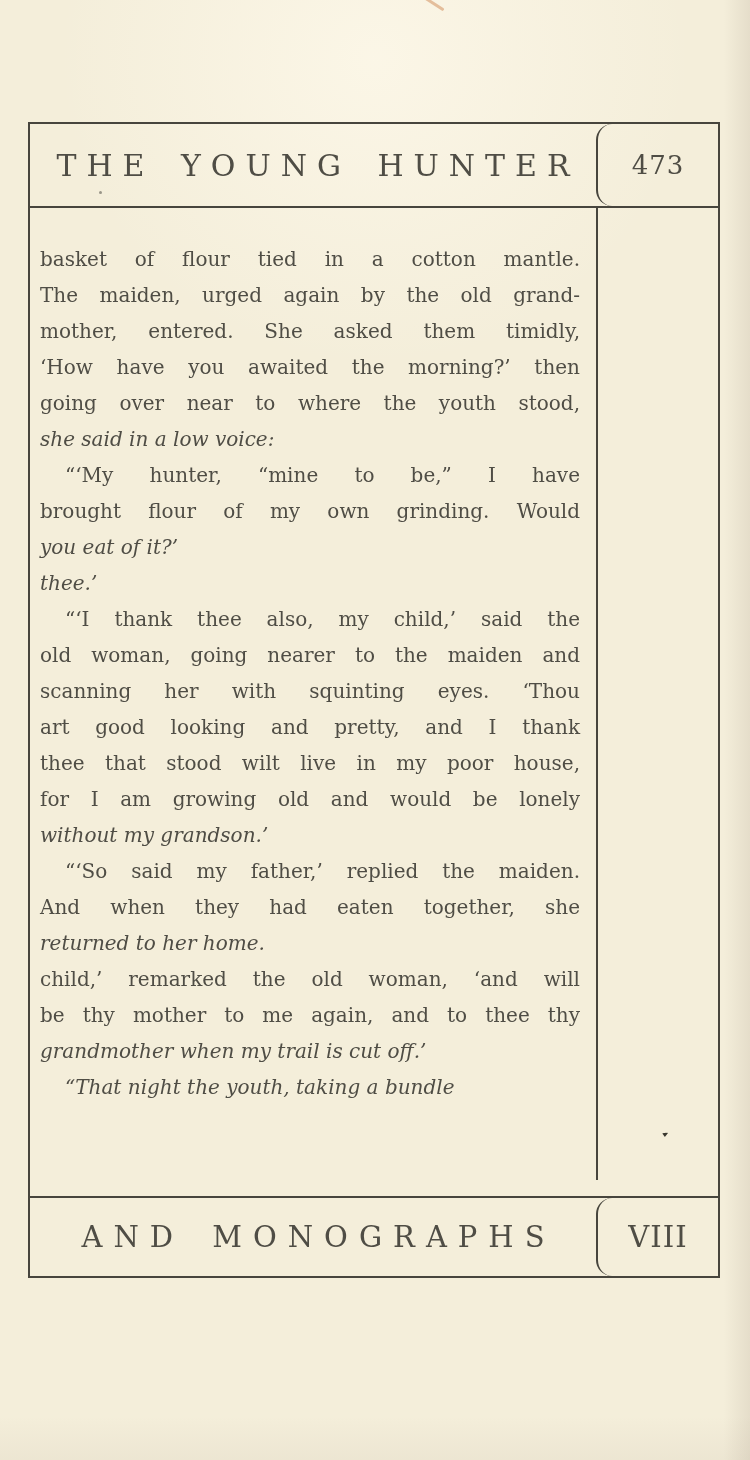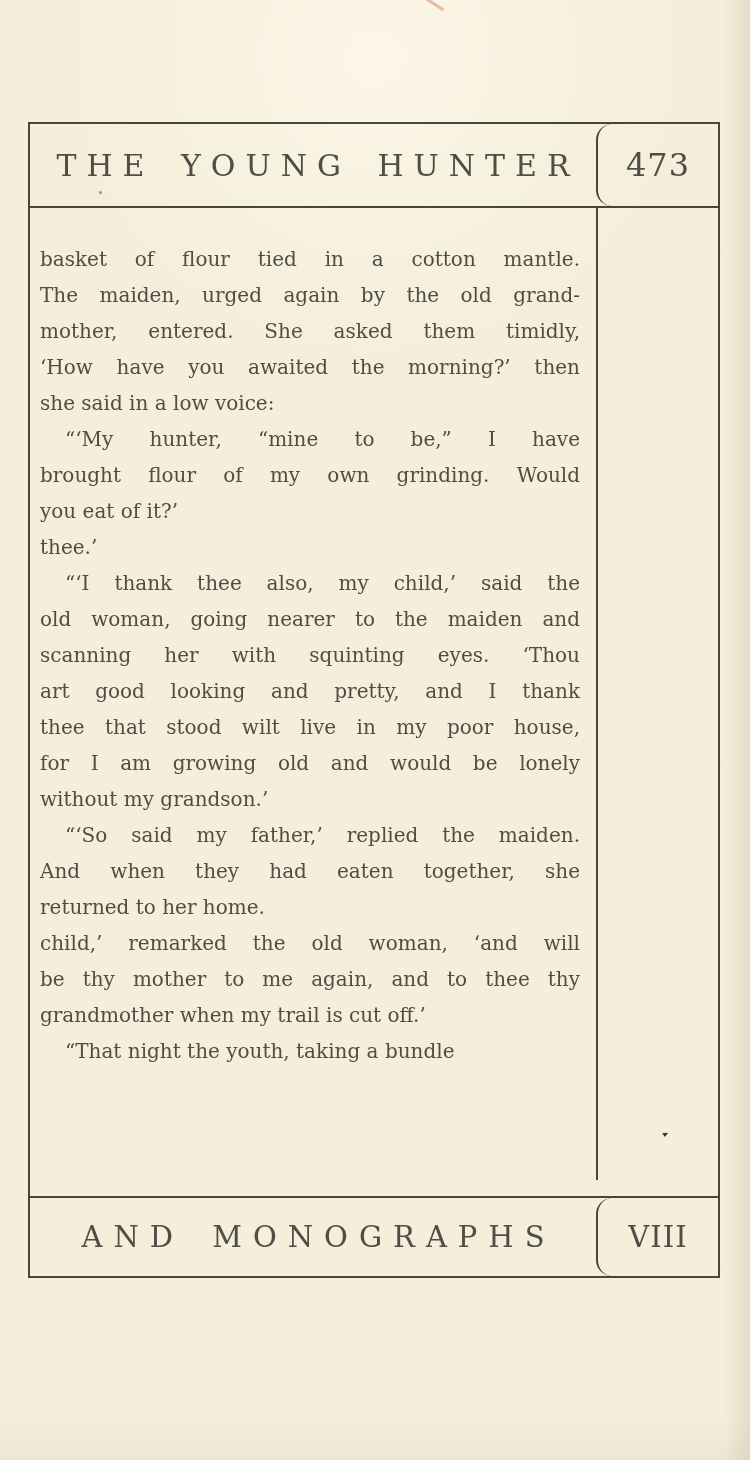--- a/index.html
+++ b/index.html
@@ -49,37 +49,37 @@
   .header-row{height:84px;border-bottom:2px solid var(--rule);}
   .body-row{flex:1;min-height:0;}
   .footer-row{height:80px;border-top:2px solid var(--rule);margin-top:16px;}
   .main-cell{flex:1;min-width:0;}
   .side-cell{width:122px;border-left:2px solid var(--rule);}
   .center{display:flex;align-items:center;justify-content:center;border-radius:16px;}
   .running-title{
     font-size:30px;letter-spacing:10px;word-spacing:7px;margin-right:-10px;
     white-space:nowrap;
   }
-  .page-num{font-size:32px;letter-spacing:1px;}
+  .page-num{font-size:26px;letter-spacing:1px;}
   .series-title{
     font-size:29px;letter-spacing:11px;word-spacing:8px;margin-right:-11px;
     white-space:nowrap;
   }
   .volume-num{font-size:29px;letter-spacing:1px;}
   
   .text-col{
     padding:33px 16px 0 10px;
     font-size:20px;
     line-height:36px;
   }
   .line{
     text-align:justify;
     text-align-last:justify;
   }
-  .line.last{text-align-last:left;}
+  .line.last{text-align-last:left;font-style:italic;}
   .line.indent{padding-left:25px;}
 </style>
 </head>
 <body>
 
 <div class="scan">
 
   <div class="fiber"></div>
   <div class="header-dot"></div>
   <div class="speck"></div>
@@ -94,20 +94,21 @@
         <span class="page-num">473</span>
       </div>
     </div>
 
     <div class="row body-row">
       <div class="main-cell text-col">
           <div class="line">basket of flour tied in a cotton mantle.</div>
           <div class="line">The maiden, urged again by the old grand-</div>
           <div class="line">mother, entered. She asked them timidly,</div>
           <div class="line">‘How have you awaited the morning?’ then</div>
+          <div class="line">going over near to where the youth stood,</div>
           <div class="line last">she said in a low voice:</div>
           <div class="line indent">“‘My hunter, “mine to be,” I have</div>
           <div class="line">brought flour of my own grinding. Would</div>
           <div class="line last">you eat of it?’</div>
           <div class="line last">thee.’</div>
           <div class="line indent">“‘I thank thee also, my child,’ said the</div>
           <div class="line">old woman, going nearer to the maiden and</div>
           <div class="line">scanning her with squinting eyes. ‘Thou</div>
           <div class="line">art good looking and pretty, and I thank</div>
           <div class="line">thee that stood wilt live in my poor house,</div>

